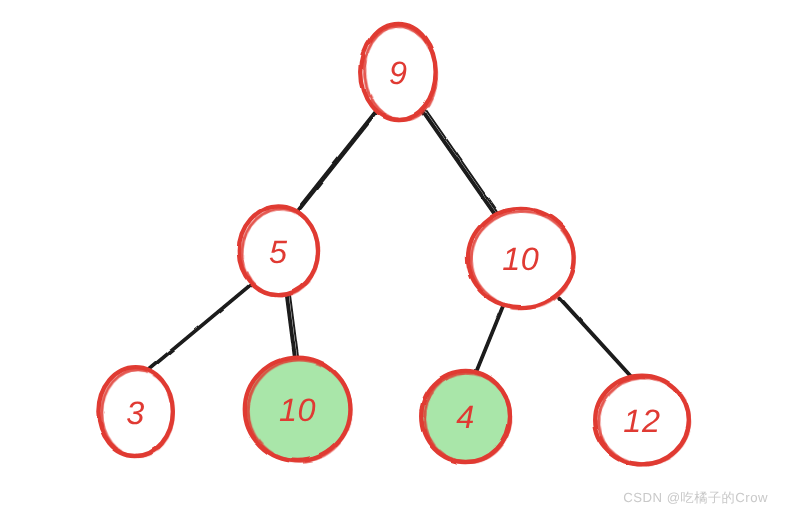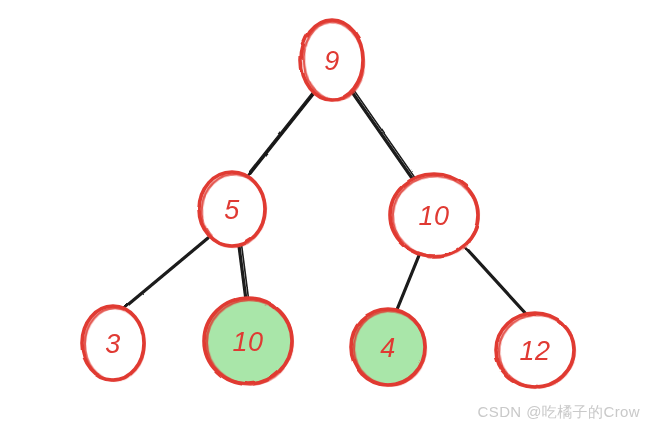--- a/index.html
+++ b/index.html
@@ -35,21 +35,21 @@
     text-anchor: middle;
     dominant-baseline: central;
     letter-spacing: 0.5px;
     user-select: none;
   }
   .watermark {
     position: absolute;
     right: 14px;
     bottom: 7px;
     font-family: "Liberation Sans", sans-serif;
-    font-size: 15px;
+    font-size: 11px;
     color: #c9c9c9;
     letter-spacing: 0.4px;
     white-space: nowrap;
     user-select: none;
   }
 </style>
 </head>
 <body>
 
 <div id="canvas-wrap" style="width: 654px; height: 429px; background: rgb(255, 255, 255);">

